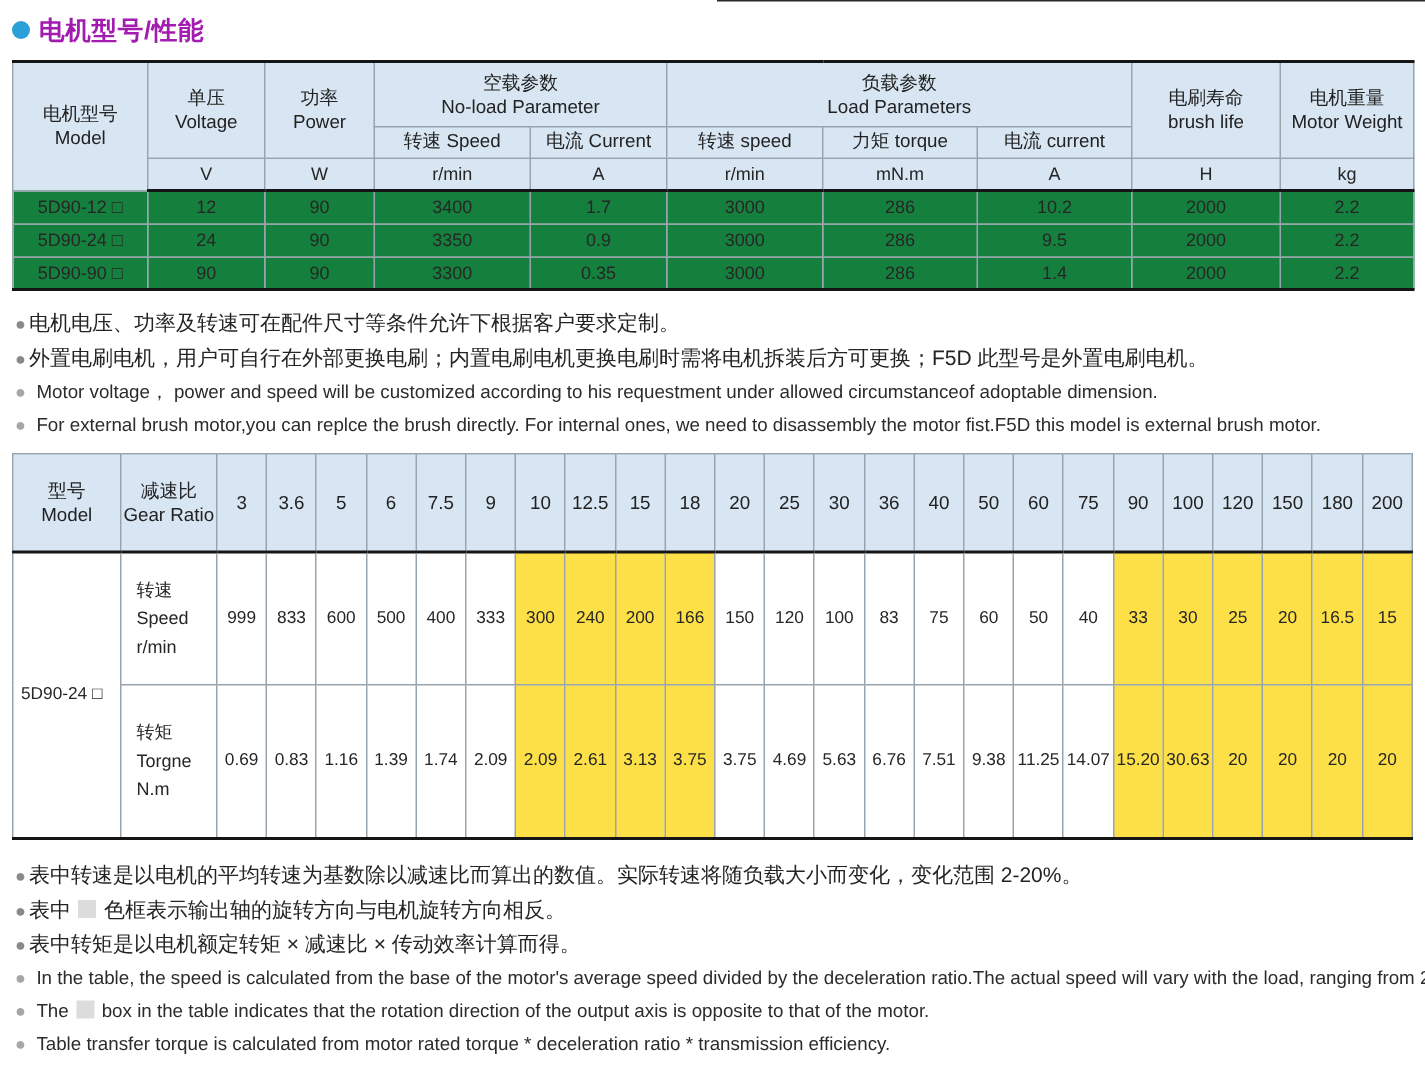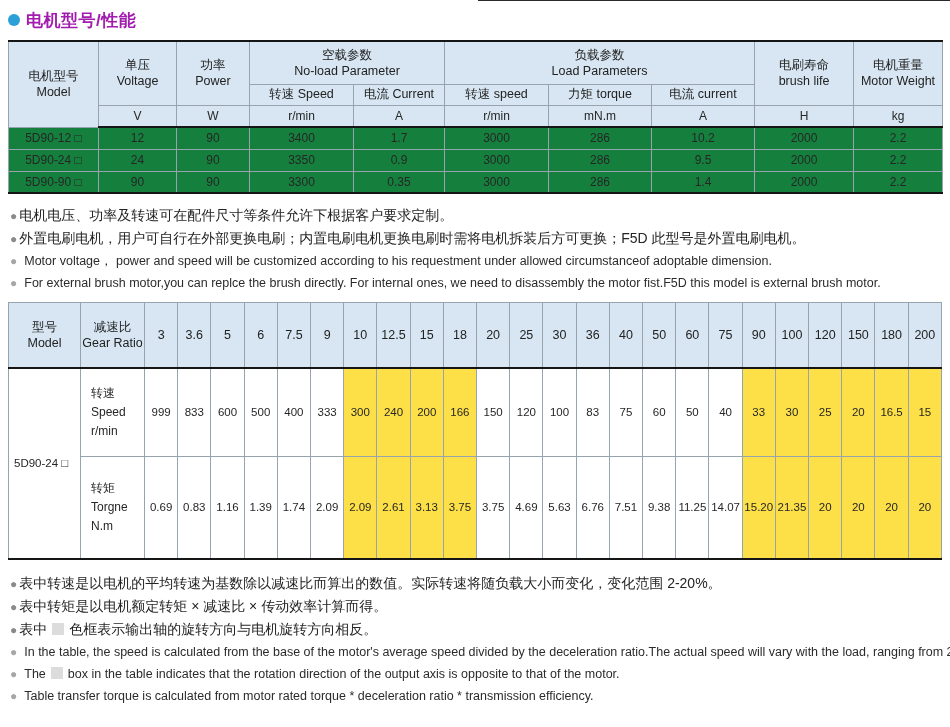--- a/index.html
+++ b/index.html
@@ -240,32 +240,32 @@
             <td class="gray">3.75</td>
             <td>3.75</td>
             <td>4.69</td>
             <td>5.63</td>
             <td>6.76</td>
             <td>7.51</td>
             <td>9.38</td>
             <td>11.25</td>
             <td>14.07</td>
             <td class="gray">15.20</td>
-            <td class="gray">21.35</td>
+            <td class="gray">30.63</td>
             <td class="gray">20</td>
             <td class="gray">20</td>
             <td class="gray">20</td>
             <td class="gray">20</td>
           </tr>
     </tbody>
       </table>
 
     <div class="notes second">
       <div class="note note-zh"><span class="bullet">●</span><span>表中转速是以电机的平均转速为基数除以减速比而算出的数值。实际转速将随负载大小而变化，变化范围 2-20%。</span></div>
+      <div class="note note-zh"><span class="bullet">●</span><span>表中</span><span class="graybox"></span><span>色框表示输出轴的旋转方向与电机旋转方向相反。</span></div>
       <div class="note note-zh"><span class="bullet">●</span><span>表中转矩是以电机额定转矩 × 减速比 × 传动效率计算而得。</span></div>
-      <div class="note note-zh"><span class="bullet">●</span><span>表中</span><span class="graybox"></span><span>色框表示输出轴的旋转方向与电机旋转方向相反。</span></div>
       <div class="note note-en"><span class="bullet">●</span><span>In the table, the speed is calculated from the base of the motor's average speed  divided by the deceleration ratio.The actual speed will vary with the load, ranging from 2% to 20%.</span></div>
       <div class="note note-en"><span class="bullet">●</span><span>The</span><span class="graybox"></span><span>box in the table indicates that the rotation direction of the output axis is opposite to that of the motor.</span></div>
       <div class="note note-en"><span class="bullet">●</span><span>Table transfer torque is calculated from motor rated torque * deceleration ratio * transmission efficiency.</span></div>
     </div>
 
   </div>
 </div>
 
 </body></html>

